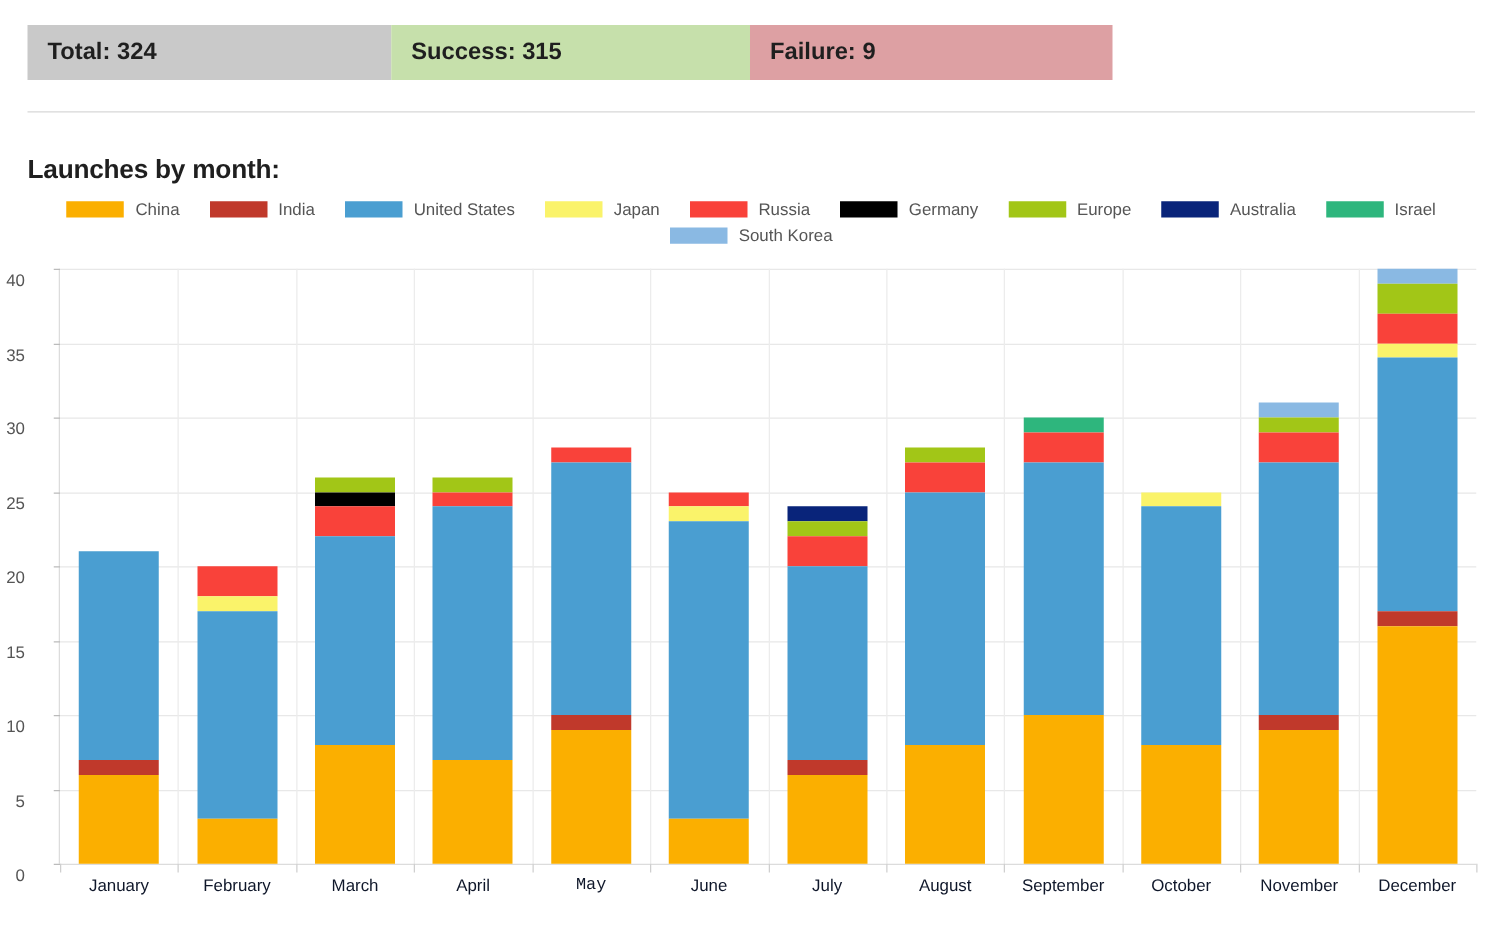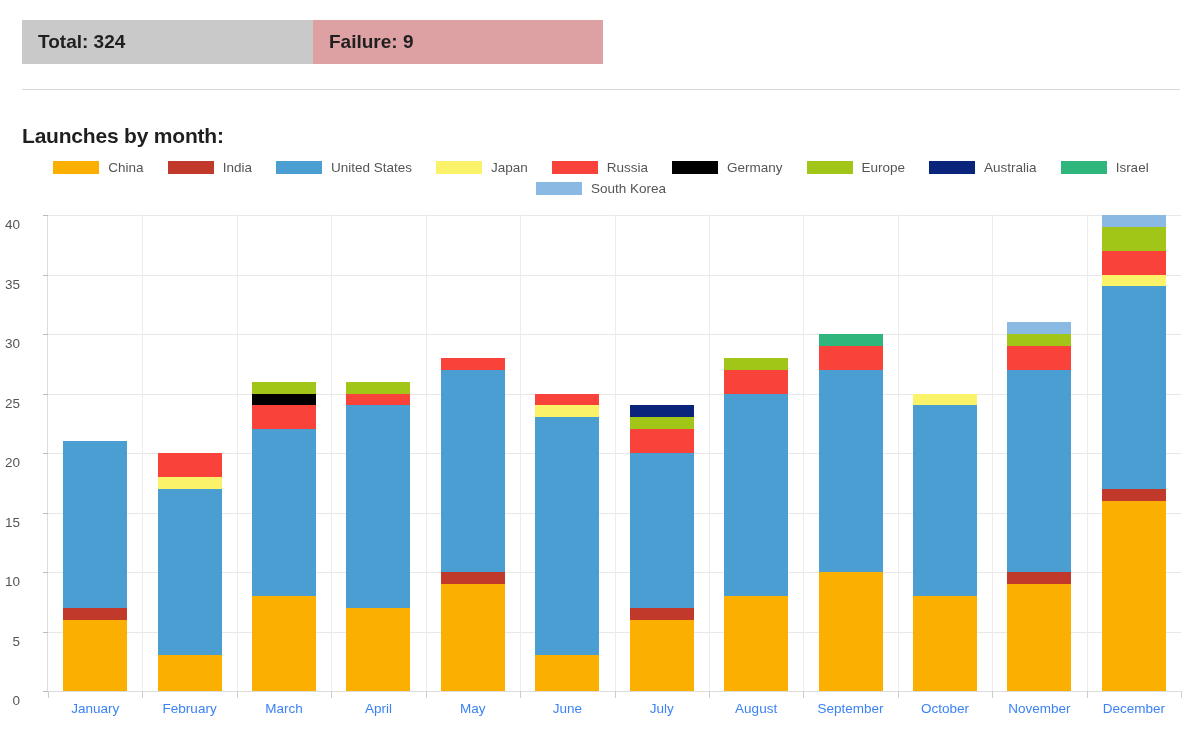--- a/index.html
+++ b/index.html
@@ -88,35 +88,38 @@
   }
 
   .bar {
     position:absolute; bottom:0;
     display:flex; flex-direction:column-reverse;
   }
   .seg { width:100%; }
 
   .xtick {
     position:absolute; top:486px;
-    font-size:13.5px; color:#3b82f6;
+    font-size:13.5px; color:#0f172a;
     text-align:center;
     transform:translateX(-50%);
     white-space:nowrap;
   }
   .xtick-mark {
     position:absolute; top:476px; width:1px; height:7px; background:#cfcfcf;
   }
 </style>
 </head>
 <body>
 
 <div id="summary-bar">
   <div class="summary-seg" id="seg-total" style="background: rgb(201, 201, 201);">
       <span>Total: 324</span>
+    </div>
+  <div class="summary-seg" id="seg-success" style="background: rgb(198, 224, 171);">
+      <span>Success: 315</span>
     </div>
   <div class="summary-seg" id="seg-failure" style="background: rgb(221, 160, 163);">
       <span>Failure: 9</span>
     </div>
 </div>
 <div id="summary-rule"></div>
 
 <div id="chart-title">Launches by month:</div>
 
 <div id="legend">
@@ -227,21 +230,21 @@
       <div class="xtick-mark" style="left: 283.25px;"></div>
       <div class="xtick" style="left: 330.458px;">April</div>
       <div class="vgrid" style="left: 377.667px;"></div>
       <div class="bar" style="left: 392.875px; width: 64px;">
         <div class="seg" style="height: 107.1px; background: rgb(251, 175, 0);"></div>
         <div class="seg" style="height: 11.9px; background: rgb(192, 57, 43);"></div>
         <div class="seg" style="height: 202.3px; background: rgb(74, 158, 209);"></div>
         <div class="seg" style="height: 11.9px; background: rgb(249, 66, 58);"></div>
       </div>
       <div class="xtick-mark" style="left: 377.667px;"></div>
-      <div class="xtick" style="left: 424.875px;">May</div>
+      <div class="xtick" style="left: 424.875px; font-family: Liberation Mono, monospace;">May</div>
       <div class="vgrid" style="left: 472.083px;"></div>
       <div class="bar" style="left: 487.292px; width: 64px;">
         <div class="seg" style="height: 35.7px; background: rgb(251, 175, 0);"></div>
         <div class="seg" style="height: 238px; background: rgb(74, 158, 209);"></div>
         <div class="seg" style="height: 11.9px; background: rgb(250, 243, 106);"></div>
         <div class="seg" style="height: 11.9px; background: rgb(249, 66, 58);"></div>
       </div>
       <div class="xtick-mark" style="left: 472.083px;"></div>
       <div class="xtick" style="left: 519.292px; text-align: right;">June</div>
       <div class="vgrid" style="left: 566.5px;"></div>

